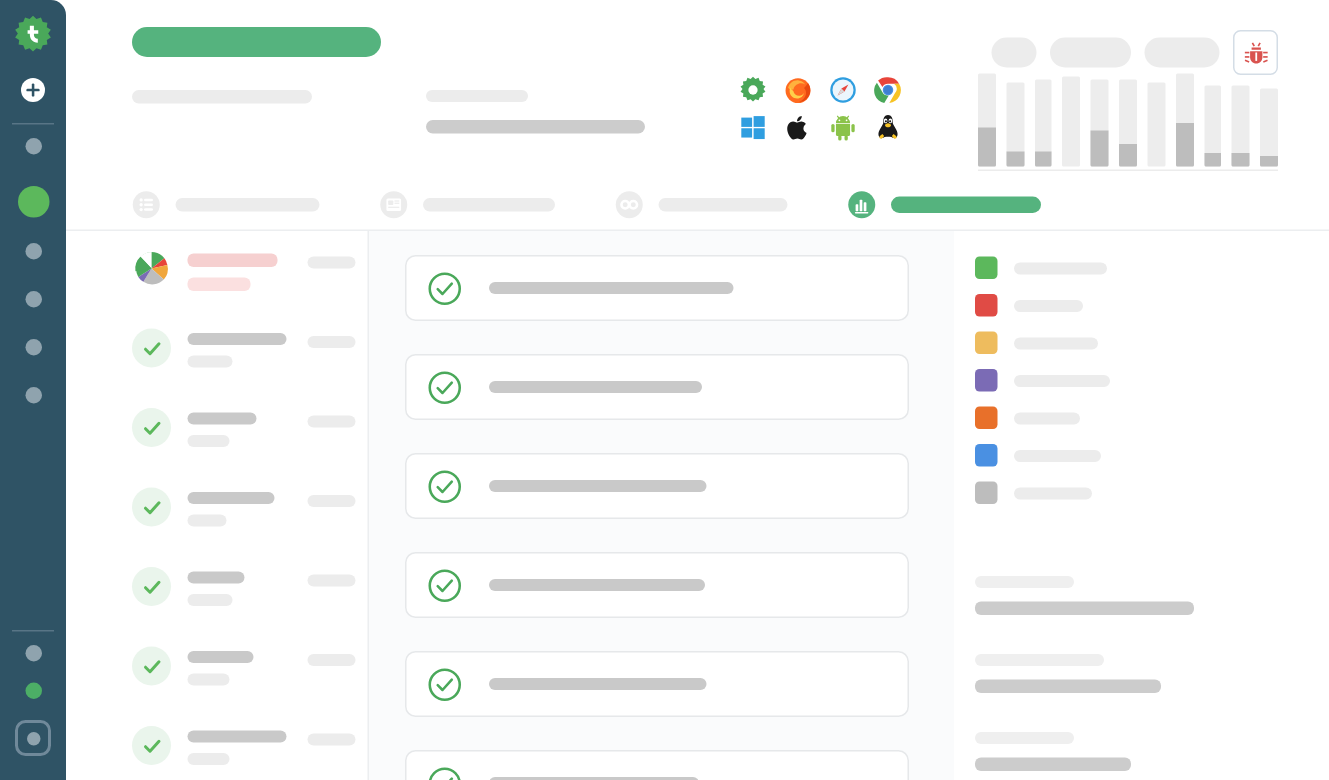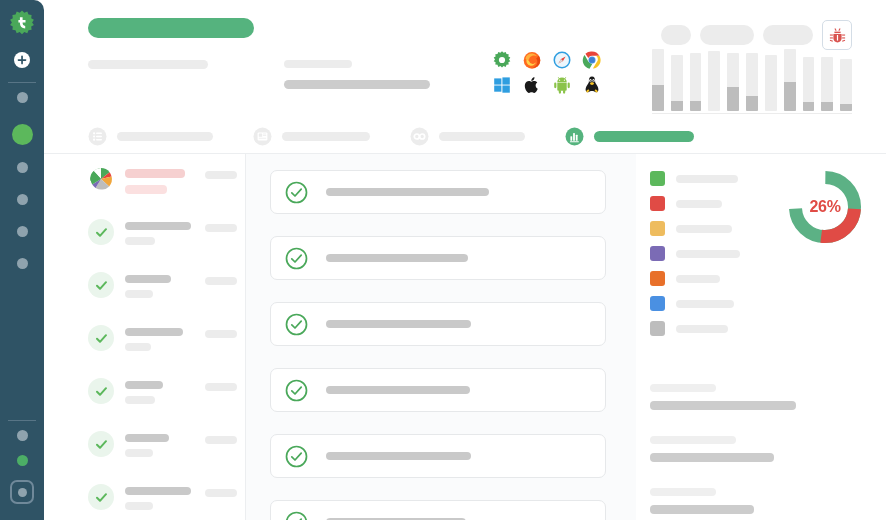--- a/index.html
+++ b/index.html
@@ -590,28 +590,20 @@
           <div class="legend-row">
             <span class="sw" style="background:#4a90e2"></span>
             <span class="lb" style="width:58px"></span>
           </div>
           <div class="legend-row">
             <span class="sw" style="background:#bdbdbd"></span>
             <span class="lb" style="width:52px"></span>
           </div>
         </div>
 
-        <div class="donut">
-          <svg width="78" height="78" viewBox="0 0 42 42">
-            <circle cx="21" cy="21" r="15.9" fill="#ffffff"></circle>
-            <circle cx="21" cy="21" r="15.9" fill="transparent" stroke="#5cb185" stroke-width="7" stroke-dasharray="74 26" stroke-dashoffset="25"></circle>
-            <circle cx="21" cy="21" r="15.9" fill="transparent" stroke="#e04b45" stroke-width="7" stroke-dasharray="26 74" stroke-dashoffset="99"></circle>
-          </svg>
-          <span class="pct">26%</span>
-        </div>
 
         <div class="stats">
           <div class="stat-grp">
             <span class="lbl" style="width:66px;display:block"></span>
             <span class="val" style="width:146px;display:block"></span>
           </div>
           <div class="stat-grp">
             <span class="lbl" style="width:86px;display:block"></span>
             <span class="val" style="width:124px;display:block"></span>
           </div>

